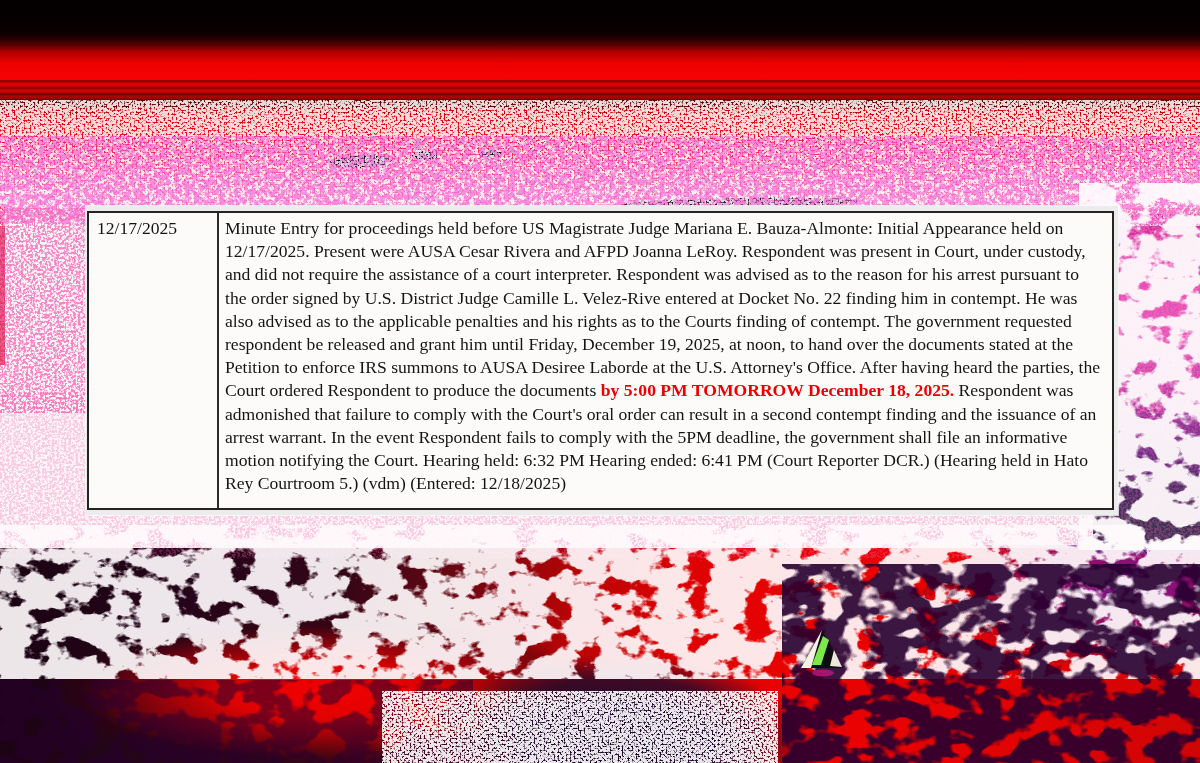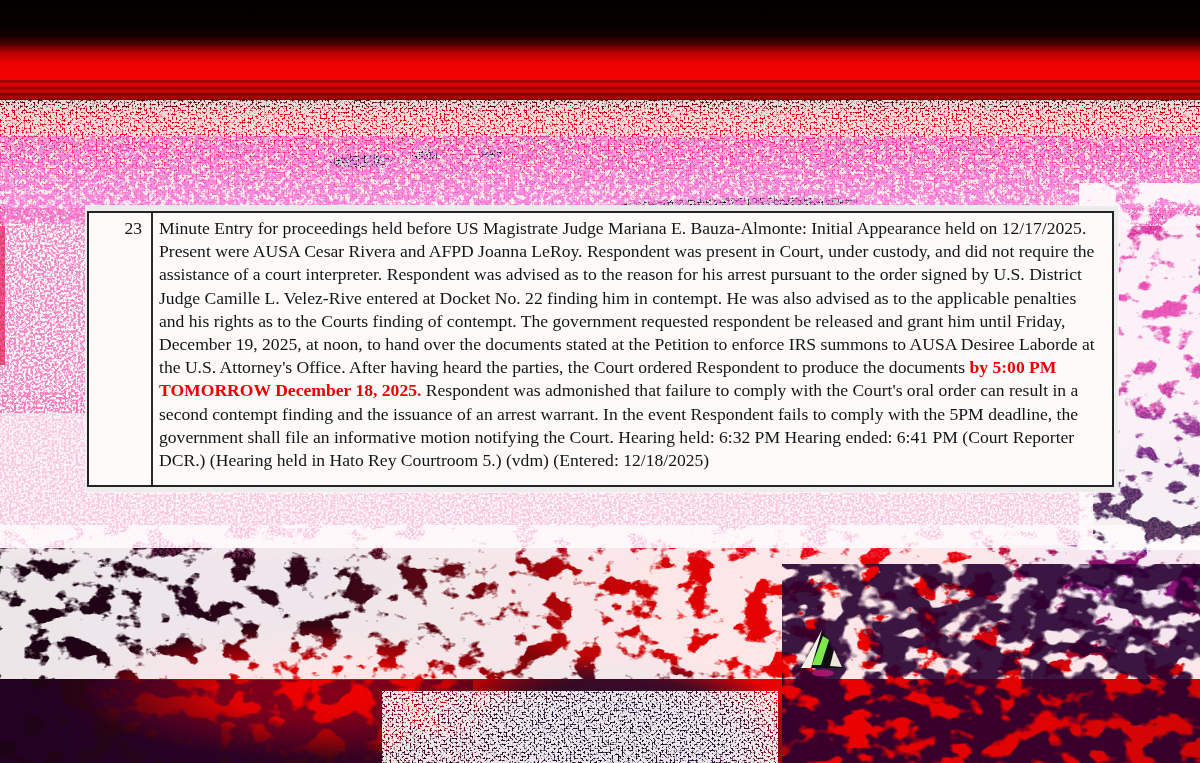--- a/index.html
+++ b/index.html
@@ -136,22 +136,22 @@
   <svg class="sail" style="left:795px;top:628px;" width="52" height="52" viewBox="0 0 52 52">
     <polygon points="27,2 6,40 48,40" fill="#0d0d12"></polygon>
     <polygon points="27,2 6,40 16,40" fill="#f3f1e6"></polygon>
     <polygon points="28,8 17,37 26,37 34,12" fill="#7ce84a"></polygon>
     <polygon points="39,22 35,38 47,39" fill="#ece7da"></polygon>
     <ellipse cx="28" cy="45" rx="11" ry="3.5" fill="#c0177e" opacity="0.8"></ellipse>
   </svg>
 
   <div class="docket-frame">
     <div class="docket-table">
-      <div class="cell cell-num">
-        <span>23</span>
+      <div class="cell cell-date">
+        <span>12/17/2025</span>
       </div>
       <div class="cell cell-body">
         <span>Minute Entry for proceedings held before US Magistrate Judge Mariana E. Bauza-Almonte: Initial Appearance held on 12/17/2025. Present were AUSA Cesar Rivera and AFPD Joanna LeRoy. Respondent was present in Court, under custody, and did not require the assistance of a court interpreter. Respondent was advised as to the reason for his arrest pursuant to the order signed by U.S. District Judge Camille L. Velez-Rive entered at Docket No. 22 finding him in contempt. He was also advised as to the applicable penalties and his rights as to the Courts finding of contempt. The government requested respondent be released and grant him until Friday, December 19, 2025, at noon, to hand over the documents stated at the Petition to enforce IRS summons to AUSA Desiree Laborde at the U.S. Attorney's Office. After having heard the parties, the Court ordered Respondent to produce the documents </span><span class="hl" style="color: rgb(238, 0, 0);">by 5:00 PM TOMORROW December 18, 2025.</span><span> Respondent was admonished that failure to comply with the Court's oral order can result in a second contempt finding and the issuance of an arrest warrant. In the event Respondent fails to comply with the 5PM deadline, the government shall file an informative motion notifying the Court. Hearing held: 6:32 PM Hearing ended: 6:41 PM (Court Reporter DCR.) (Hearing held in Hato Rey Courtroom 5.) (vdm) (Entered: 12/18/2025)</span>
       </div>
     </div>
   </div>
 
 </div>
 
 </body></html>

